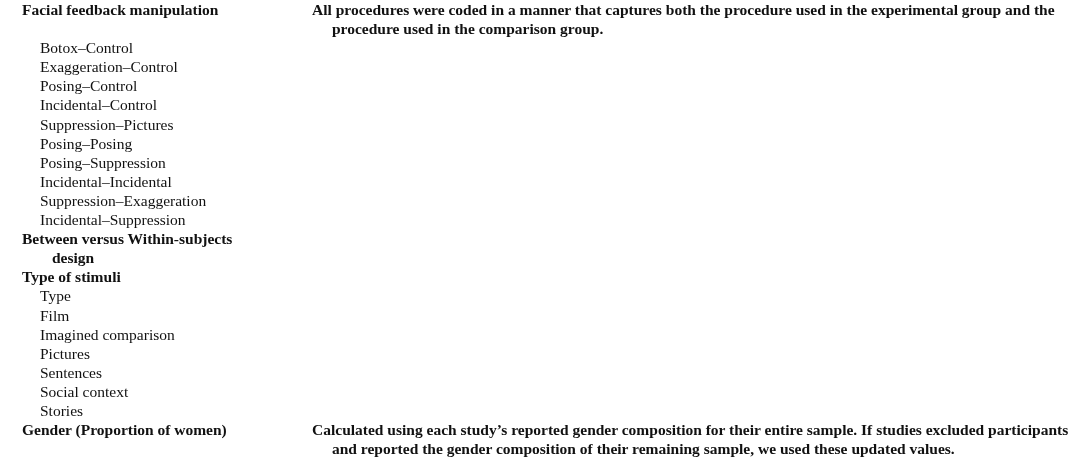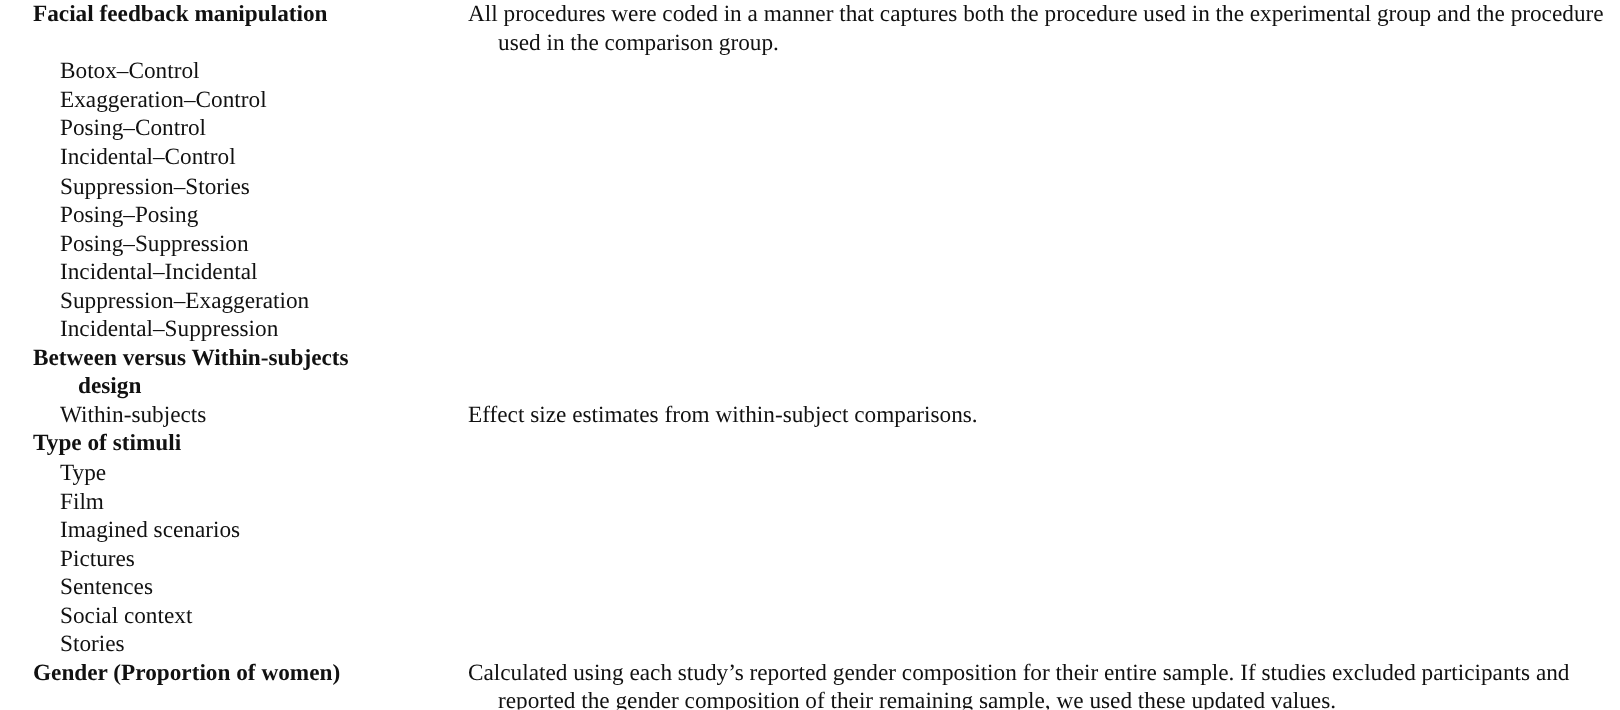--- a/index.html
+++ b/index.html
@@ -35,20 +35,21 @@
   .col-left {
     width: 312px;
     flex: 0 0 312px;
     box-sizing: border-box;
     padding-left: 22px;
   }
   .col-right {
     flex: 1 1 auto;
     box-sizing: border-box;
     padding-right: 8px;
+    font-weight: bold;
   }
   .cat {
     font-weight: bold;
     white-space: pre-line;
   }
   .sub {
     padding-left: 18px;
     font-weight: normal;
   }
   .desc {
@@ -108,21 +109,21 @@
       <div class="row">
         <div class="col-left">
           <div class="sub">Incidental–Control</div>
         </div>
         <div class="col-right desc">
           <p class="blank">&nbsp;</p>
         </div>
       </div>
       <div class="row">
         <div class="col-left">
-          <div class="sub">Suppression–Stories</div>
+          <div class="sub">Suppression–Pictures</div>
         </div>
         <div class="col-right desc">
           <p class="blank">&nbsp;</p>
         </div>
       </div>
       <div class="row">
         <div class="col-left">
           <div class="sub">Posing–Posing</div>
         </div>
         <div class="col-right desc">
@@ -164,28 +165,20 @@
       <div class="row">
         <div class="col-left">
           <div class="cat">Between versus Within-subjects<span class="cat cat-second-line">design</span></div>
         </div>
         <div class="col-right desc">
           <p class="blank">&nbsp;</p>
         </div>
       </div>
       <div class="row">
         <div class="col-left">
-          <div class="sub">Within-subjects</div>
-        </div>
-        <div class="col-right desc">
-          <p>Effect size estimates from within-subject comparisons.</p>
-        </div>
-      </div>
-      <div class="row">
-        <div class="col-left">
           <div class="cat">Type of stimuli</div>
         </div>
         <div class="col-right desc">
           <p class="blank">&nbsp;</p>
         </div>
       </div>
       <div class="row">
         <div class="col-left">
           <div class="sub">Type</div>
         </div>
@@ -196,21 +189,21 @@
       <div class="row">
         <div class="col-left">
           <div class="sub">Film</div>
         </div>
         <div class="col-right desc">
           <p class="blank">&nbsp;</p>
         </div>
       </div>
       <div class="row">
         <div class="col-left">
-          <div class="sub">Imagined scenarios</div>
+          <div class="sub">Imagined comparison</div>
         </div>
         <div class="col-right desc">
           <p class="blank">&nbsp;</p>
         </div>
       </div>
       <div class="row">
         <div class="col-left">
           <div class="sub">Pictures</div>
         </div>
         <div class="col-right desc">

